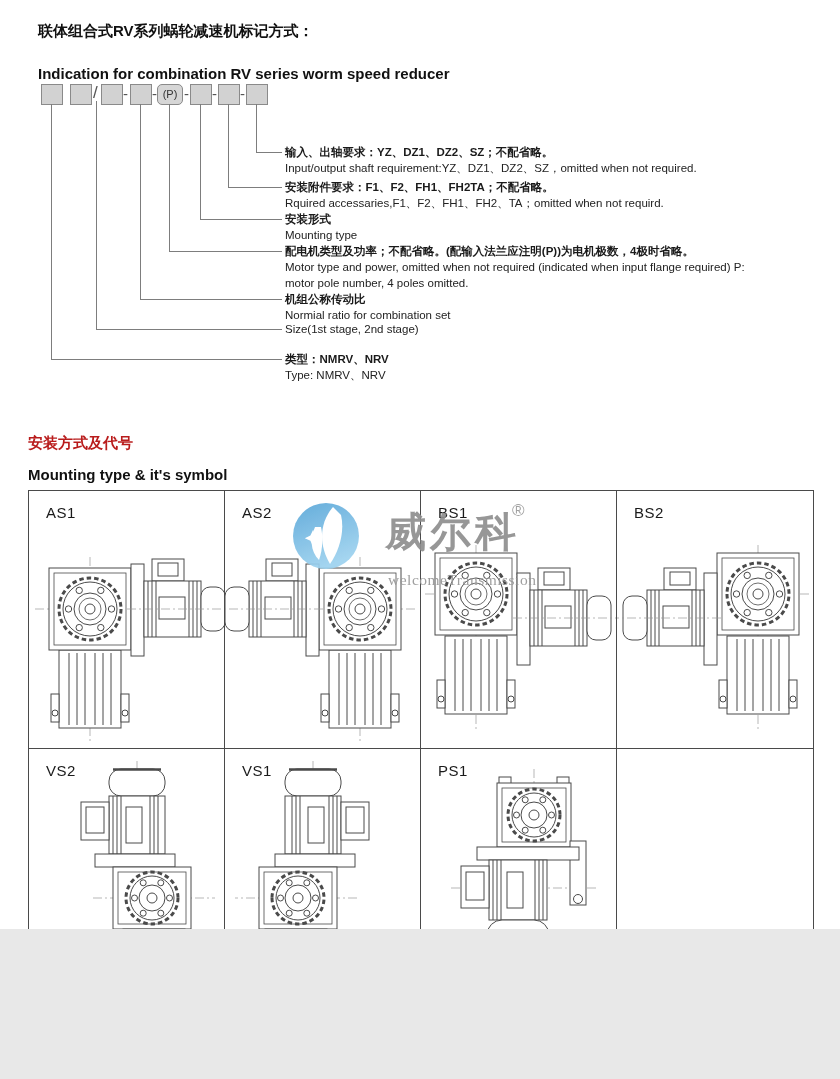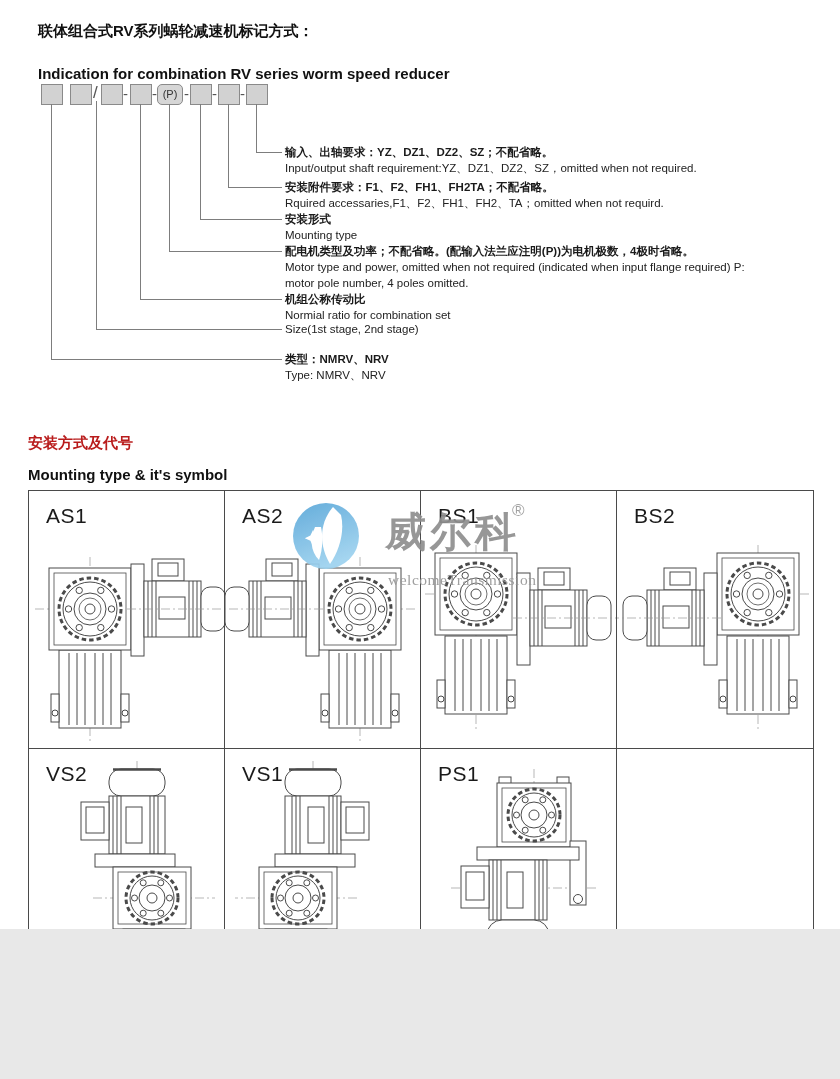--- a/index.html
+++ b/index.html
@@ -23,21 +23,21 @@
   .ditem .en{font-weight:400;color:#222;}
   
   .sec-cn{position:absolute;left:28px;top:434px;font-size:15px;font-weight:bold;color:#b91c1c;}
   .sec-en{position:absolute;left:28px;top:466px;font-size:15px;font-weight:bold;color:#111;}
   #mgrid{position:absolute;left:28px;top:490px;width:784px;height:498px;
          display:grid;grid-template-columns:1fr 1fr 1fr 1fr;grid-template-rows:258px 240px;
          border:1px solid #4a4a4a;}
   .mcell{position:relative;border-right:1px solid #4a4a4a;border-bottom:1px solid #4a4a4a;overflow:hidden;}
   .mcell:nth-child(4n){border-right:none;}
   .mcell:nth-child(n+5){border-bottom:none;}
-  .mlabel{position:absolute;left:17px;top:13px;font-size:21px;color:#1a1a1a;letter-spacing:.5px;}
+  .mlabel{position:absolute;left:17px;top:13px;font-size:15px;color:#1a1a1a;letter-spacing:.5px;}
   .mcell svg.draw{position:absolute;left:0;top:6px;}
   
   #wmark{position:absolute;left:290px;top:497px;width:280px;height:75px;opacity:.92;pointer-events:none;}
   #wmark .wicon{position:absolute;left:2px;top:5px;}
   #wmark .wbrand{position:absolute;left:95px;top:8px;font-size:41px;font-weight:bold;color:#8f8f8f;letter-spacing:4px;}
   #wmark .wreg{position:absolute;left:222px;top:4px;font-size:17px;color:#9a9a9a;}
   #wmark .wsub{position:absolute;left:98px;top:54px;font-size:15.5px;color:#979797;
                font-family:"Liberation Serif","DejaVu Serif",serif;letter-spacing:.5px;margin-top:20px;}
   
   .pageno{position:absolute;left:28px;top:1066px;font-size:15px;color:#2a2a2a;}

